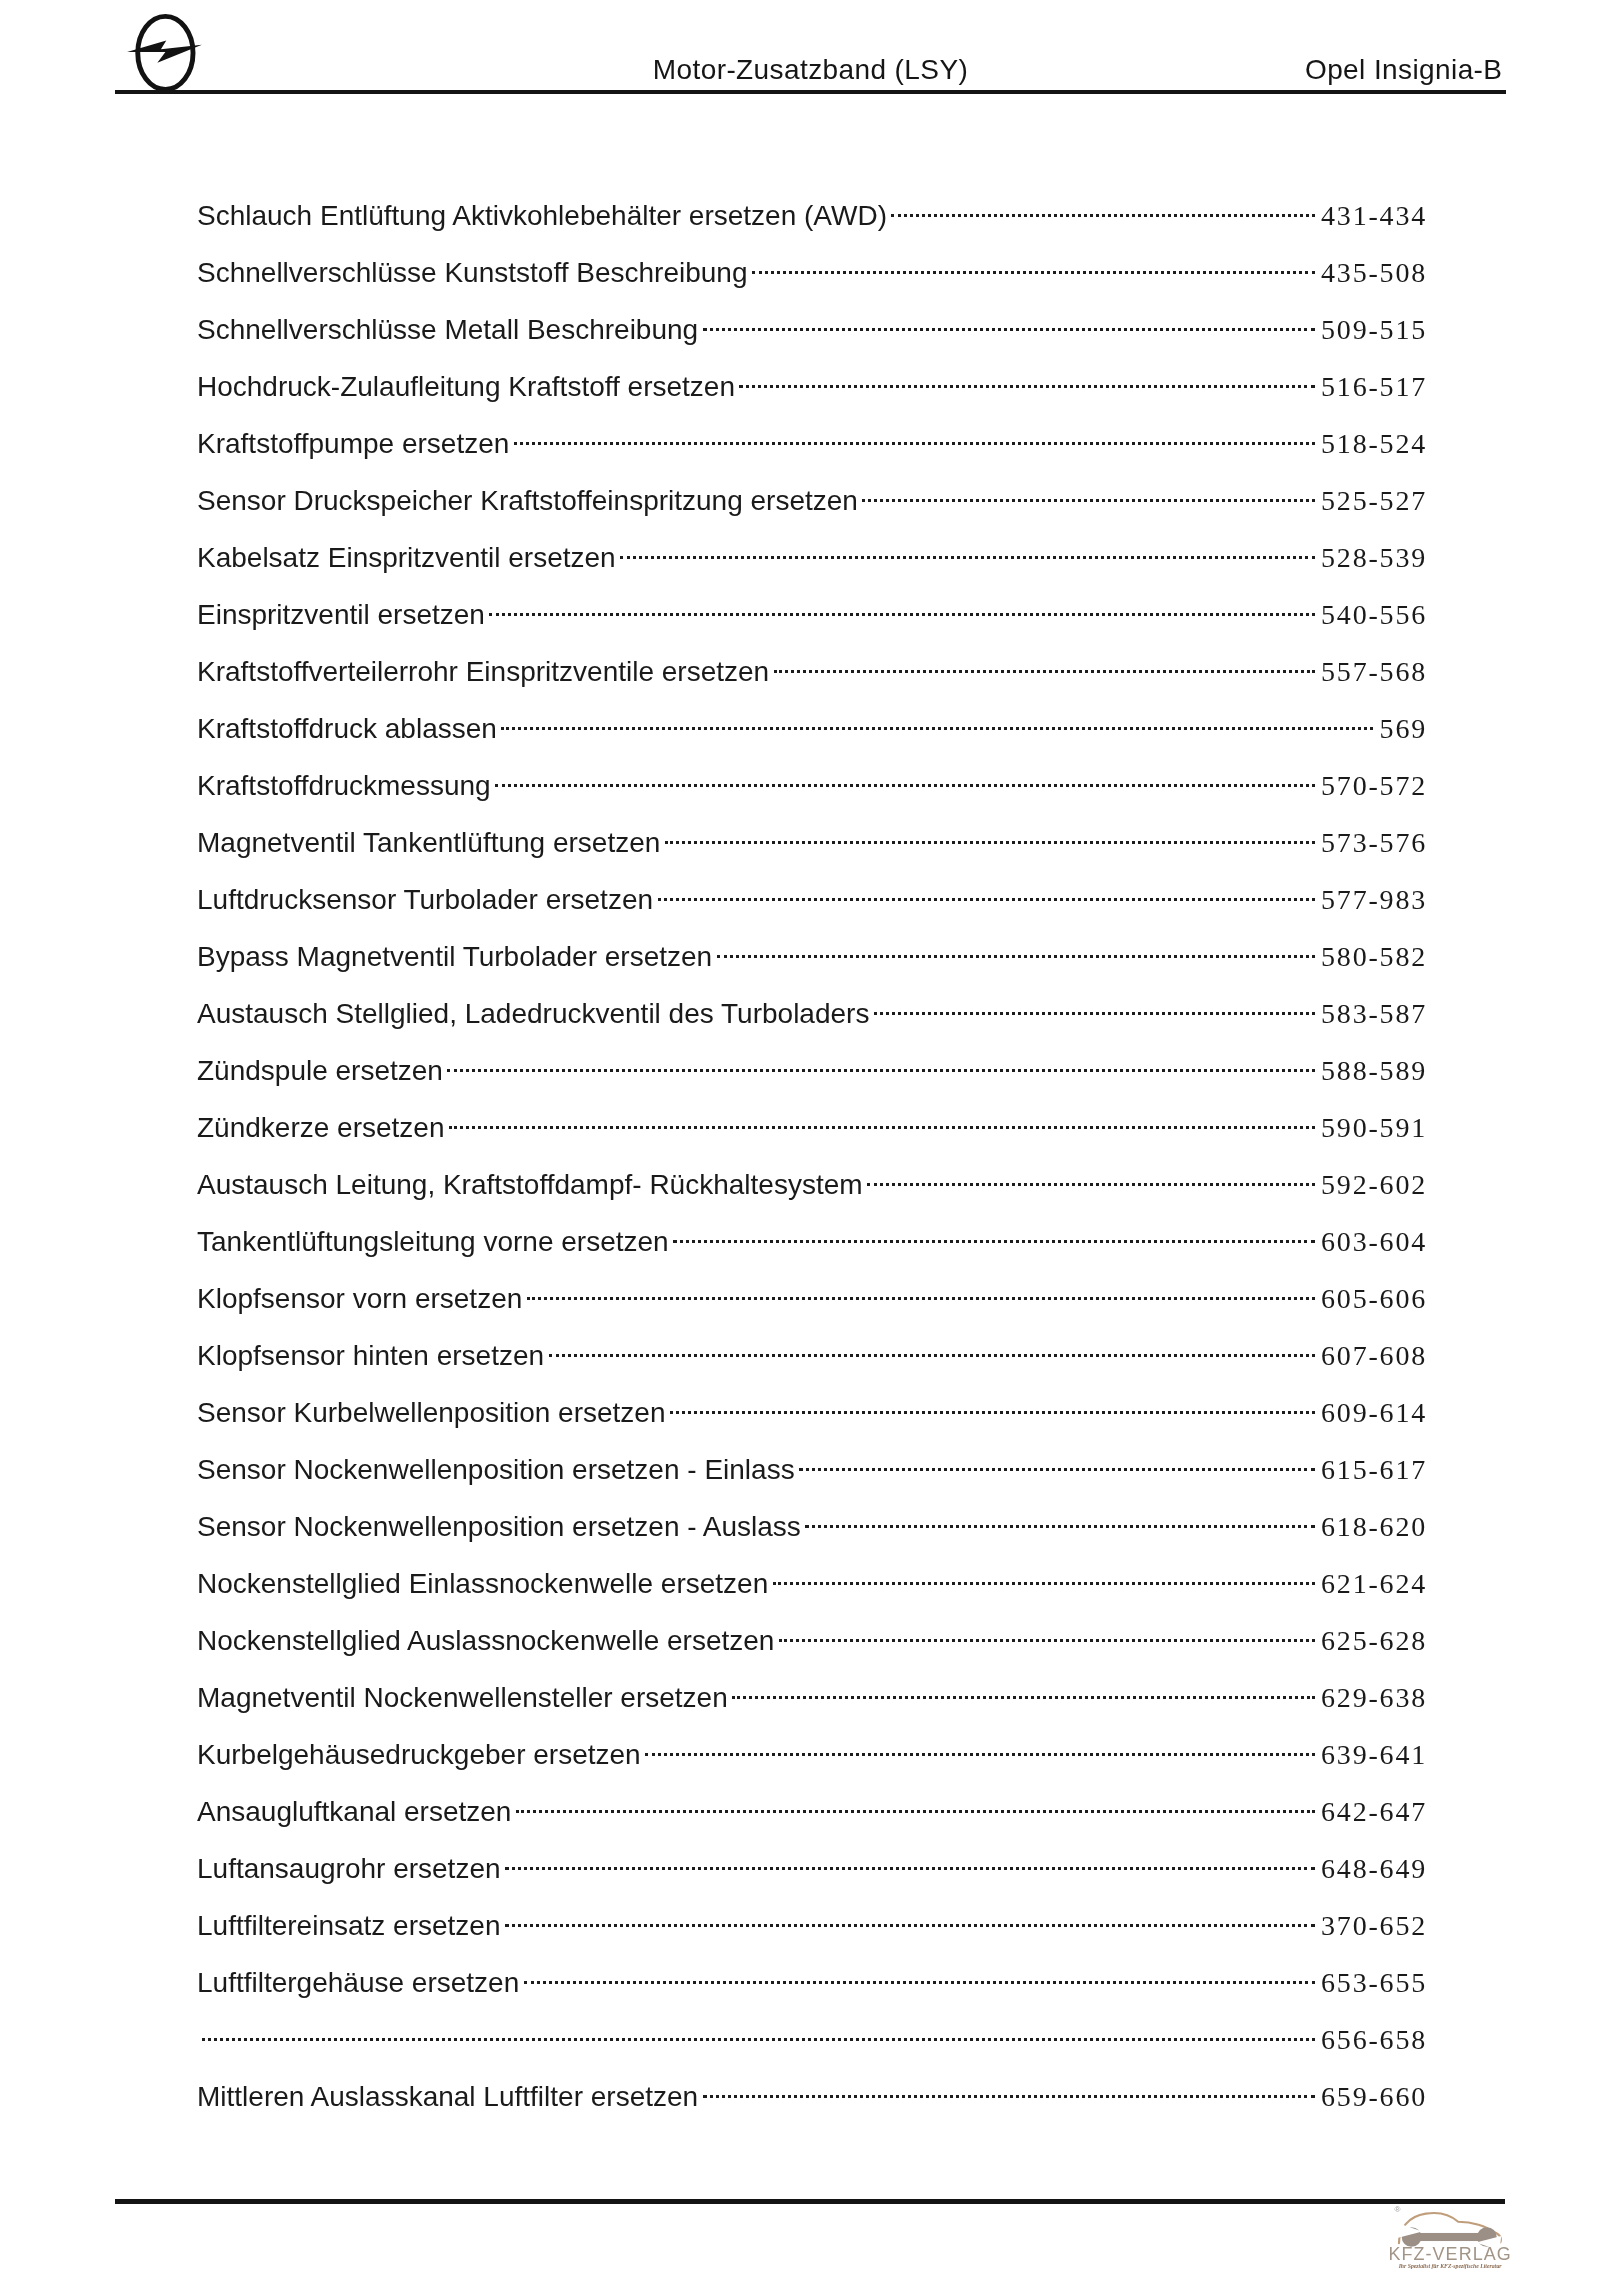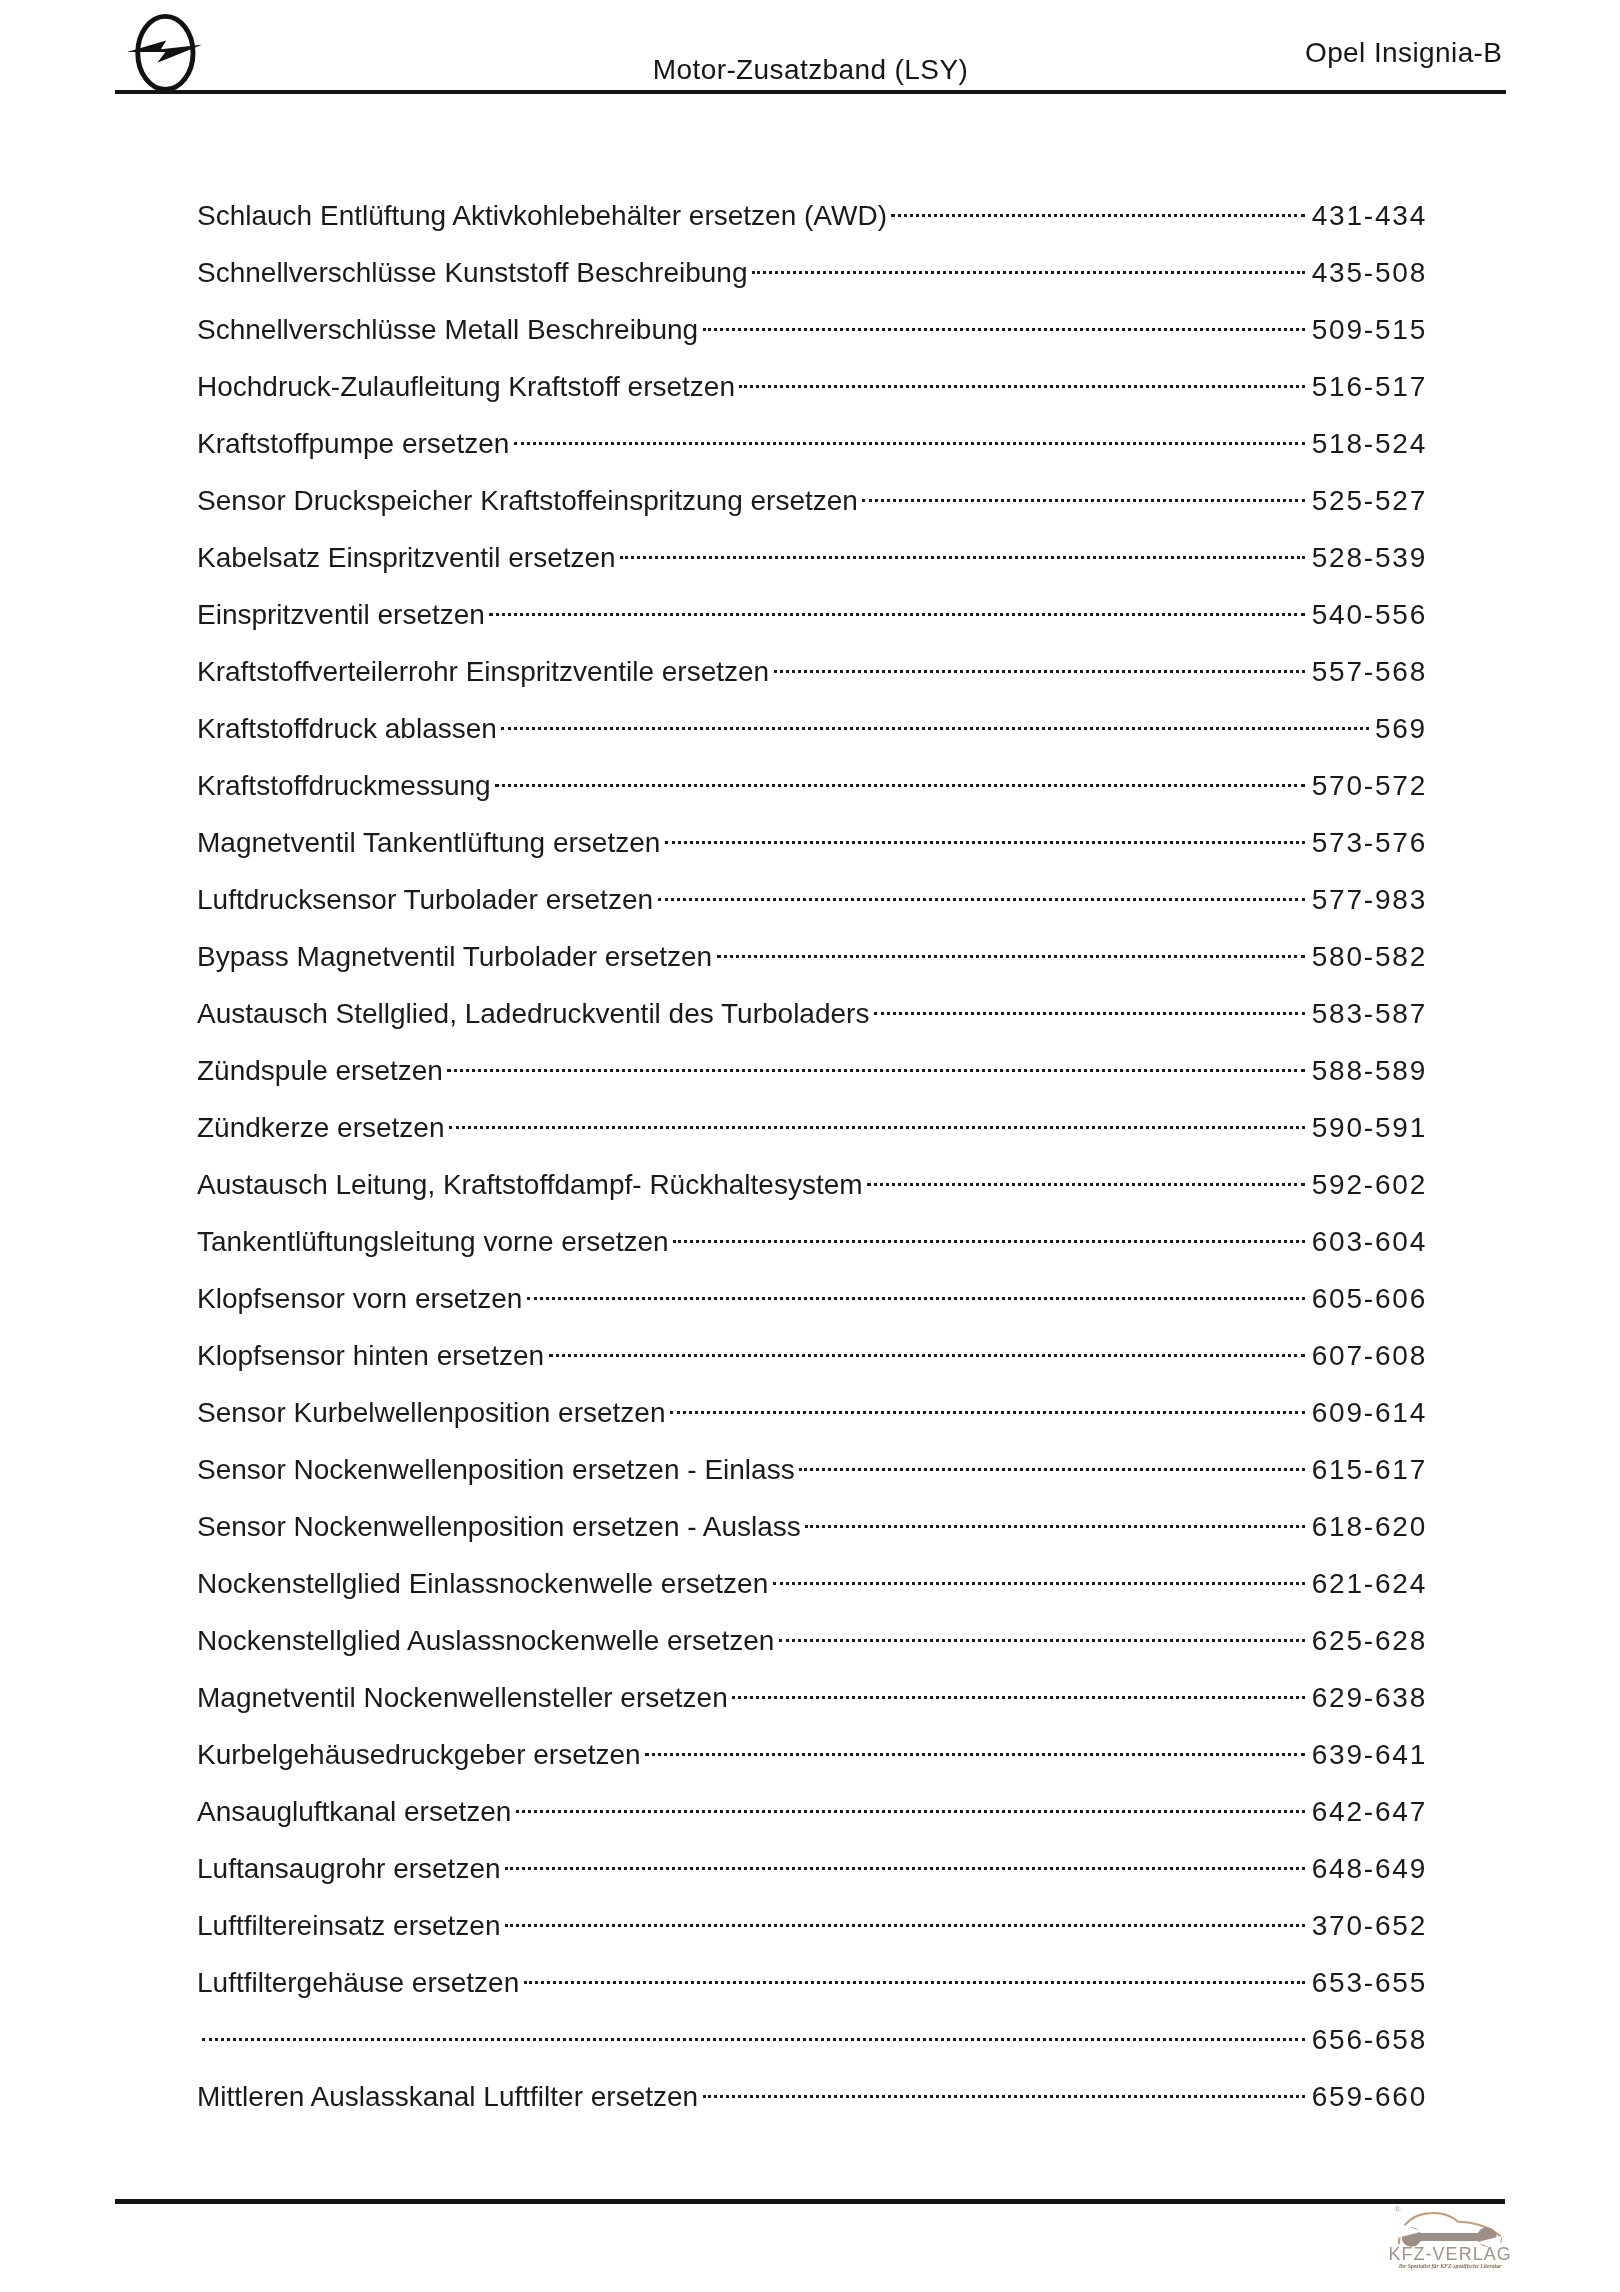--- a/index.html
+++ b/index.html
@@ -12,40 +12,40 @@
     color:#1a1a1a;
   }
   
   .opel-logo { position:absolute; left:127px; top:10.7px; width:75px; height:82px; }
   .header-text {
     position:absolute; left:115px; top:47px; width:1391px; height:39px;
     display:flex; align-items:flex-end; justify-content:center;
     font-size:28px; letter-spacing:0.4px; color:#161616;
   }
   .header-right {
-    position:absolute; right:3.6px; bottom:17px;
+    position:absolute; right:3.6px; bottom:0;
   }
   .header-rule {
     position:absolute; left:115px; top:90px; width:1391px; height:3.6px;
     background:#141414;
   }
   
   .toc { position:absolute; left:197px; top:187px; width:1230px; }
   .toc-row {
     display:flex; align-items:center;
     height:57px; line-height:57px;
     font-size:28px; white-space:nowrap;
   }
   .toc-title { flex:0 0 auto; }
   .leader {
     flex:1 1 auto; min-width:12.5px; height:0;
     border-bottom:3.6px dotted #1c1c1c;
     margin:0 6.3px 0 4.5px;
   }
-  .toc-pages { flex:0 0 auto; letter-spacing:1.8px; }
+  .toc-pages { flex:0 0 auto; letter-spacing:1.8px;font-family:Liberation Serif, serif; }
   
   .bottom-rule {
     position:absolute; left:115px; top:2199px; width:1390px; height:4.5px;
     background:#141414;
   }
   .kfz-logo { position:absolute; left:1390px; top:2202px; width:122px; height:70px; }
 </style>
 </head>
 <body>
 

